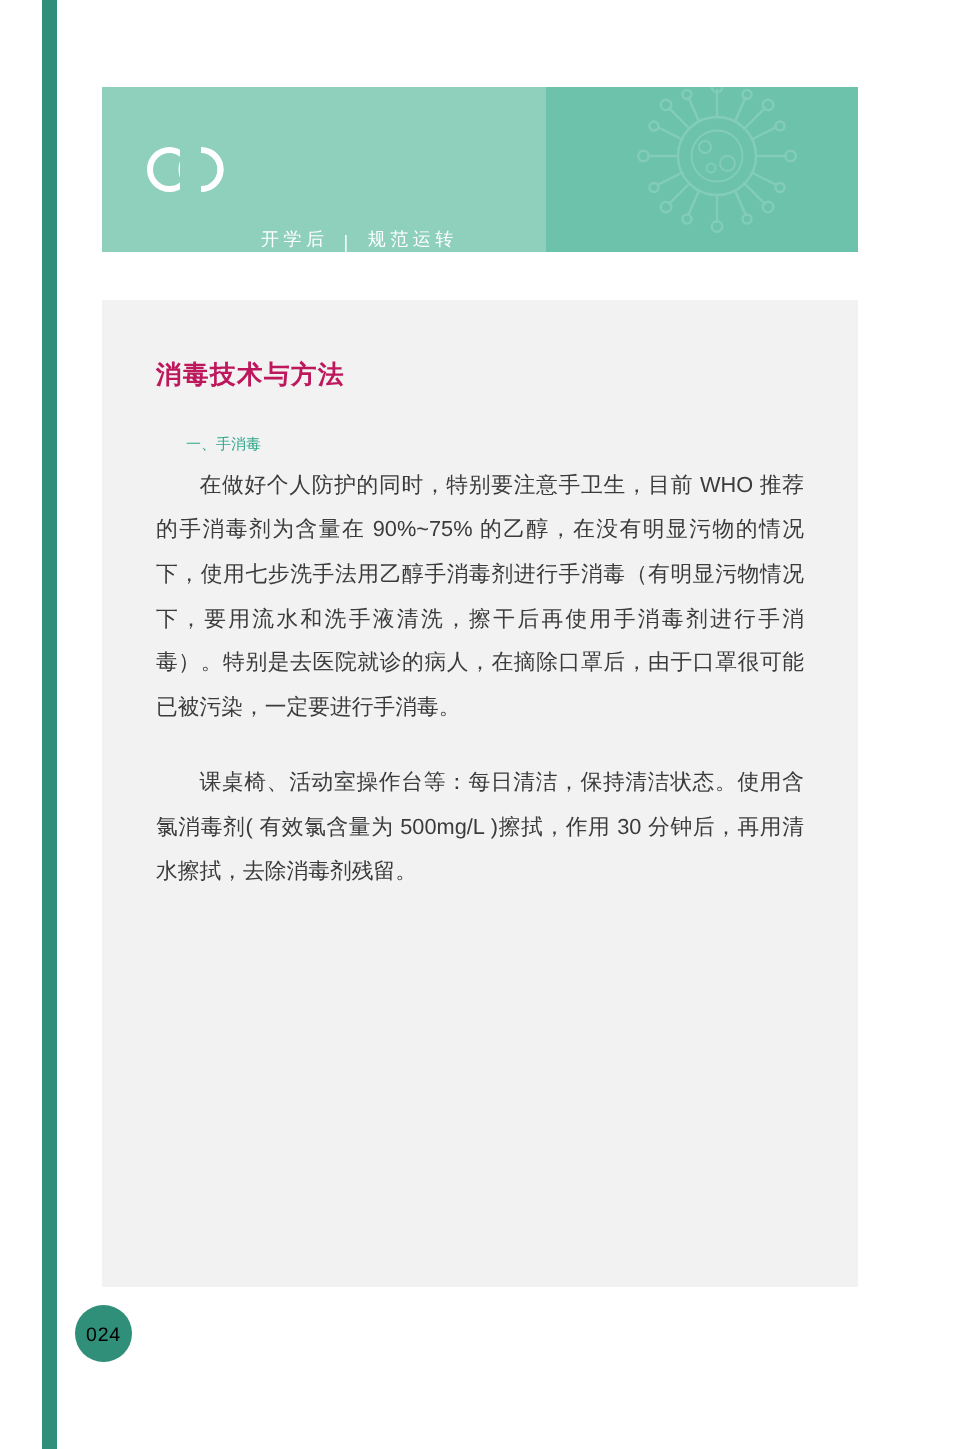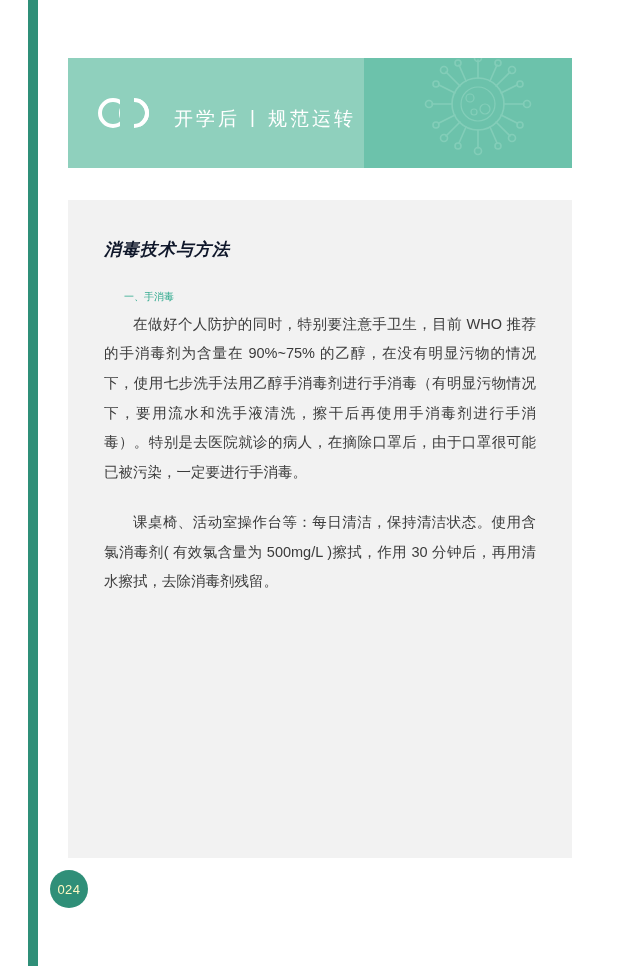--- a/index.html
+++ b/index.html
@@ -48,25 +48,24 @@
     top: 36px;
     width: 56px;
     height: 38px;
   }
   .header-title {
     position: absolute;
     left: 106px;
     top: 0;
     height: 110px;
     display: flex;
-    align-items: flex-start;
+    align-items: flex-end;
     color: #ffffff;
-    font-size: 19px;
+    font-size: 12px;
     letter-spacing: 3px;
-    margin-top: 48px;
   }
   .header-title .sep {
     margin: 0 10px;
     font-weight: 300;
   }
   .header-right {
     width: 208px;
     height: 110px;
     background: #6cc2ab;
     position: relative;
@@ -87,26 +86,25 @@
     width: 504px;
     height: 658px;
     background: #f2f2f2;
   }
 
   .card-inner {
     padding: 38px 36px 0 36px;
   }
 
   .section-title {
-    color: #0f172a;
+    color: #be185d;
     font-size: 17px;
     font-weight: bold;
     letter-spacing: 1px;
     margin: 0 0 26px 0;
-    font-style: italic;
   }
 
   .para {
     color: #3b3b3b;
     font-size: 14.5px;
     line-height: 2.05;
     margin: 0 0 20px 0;
     text-align: justify;
     text-indent: 2em;
   }
@@ -125,21 +123,21 @@
 
   
   .page-badge {
     position: absolute;
     left: 50px;
     bottom: 58px;
     width: 38px;
     height: 38px;
     border-radius: 50%;
     background: #2f8f78;
-    color: #fef9c3;
+    color: #000000;
     font-size: 13px;
     display: flex;
     align-items: center;
     justify-content: center;
     letter-spacing: 0.5px;
   }
 </style>
 </head>
 <body>
 

